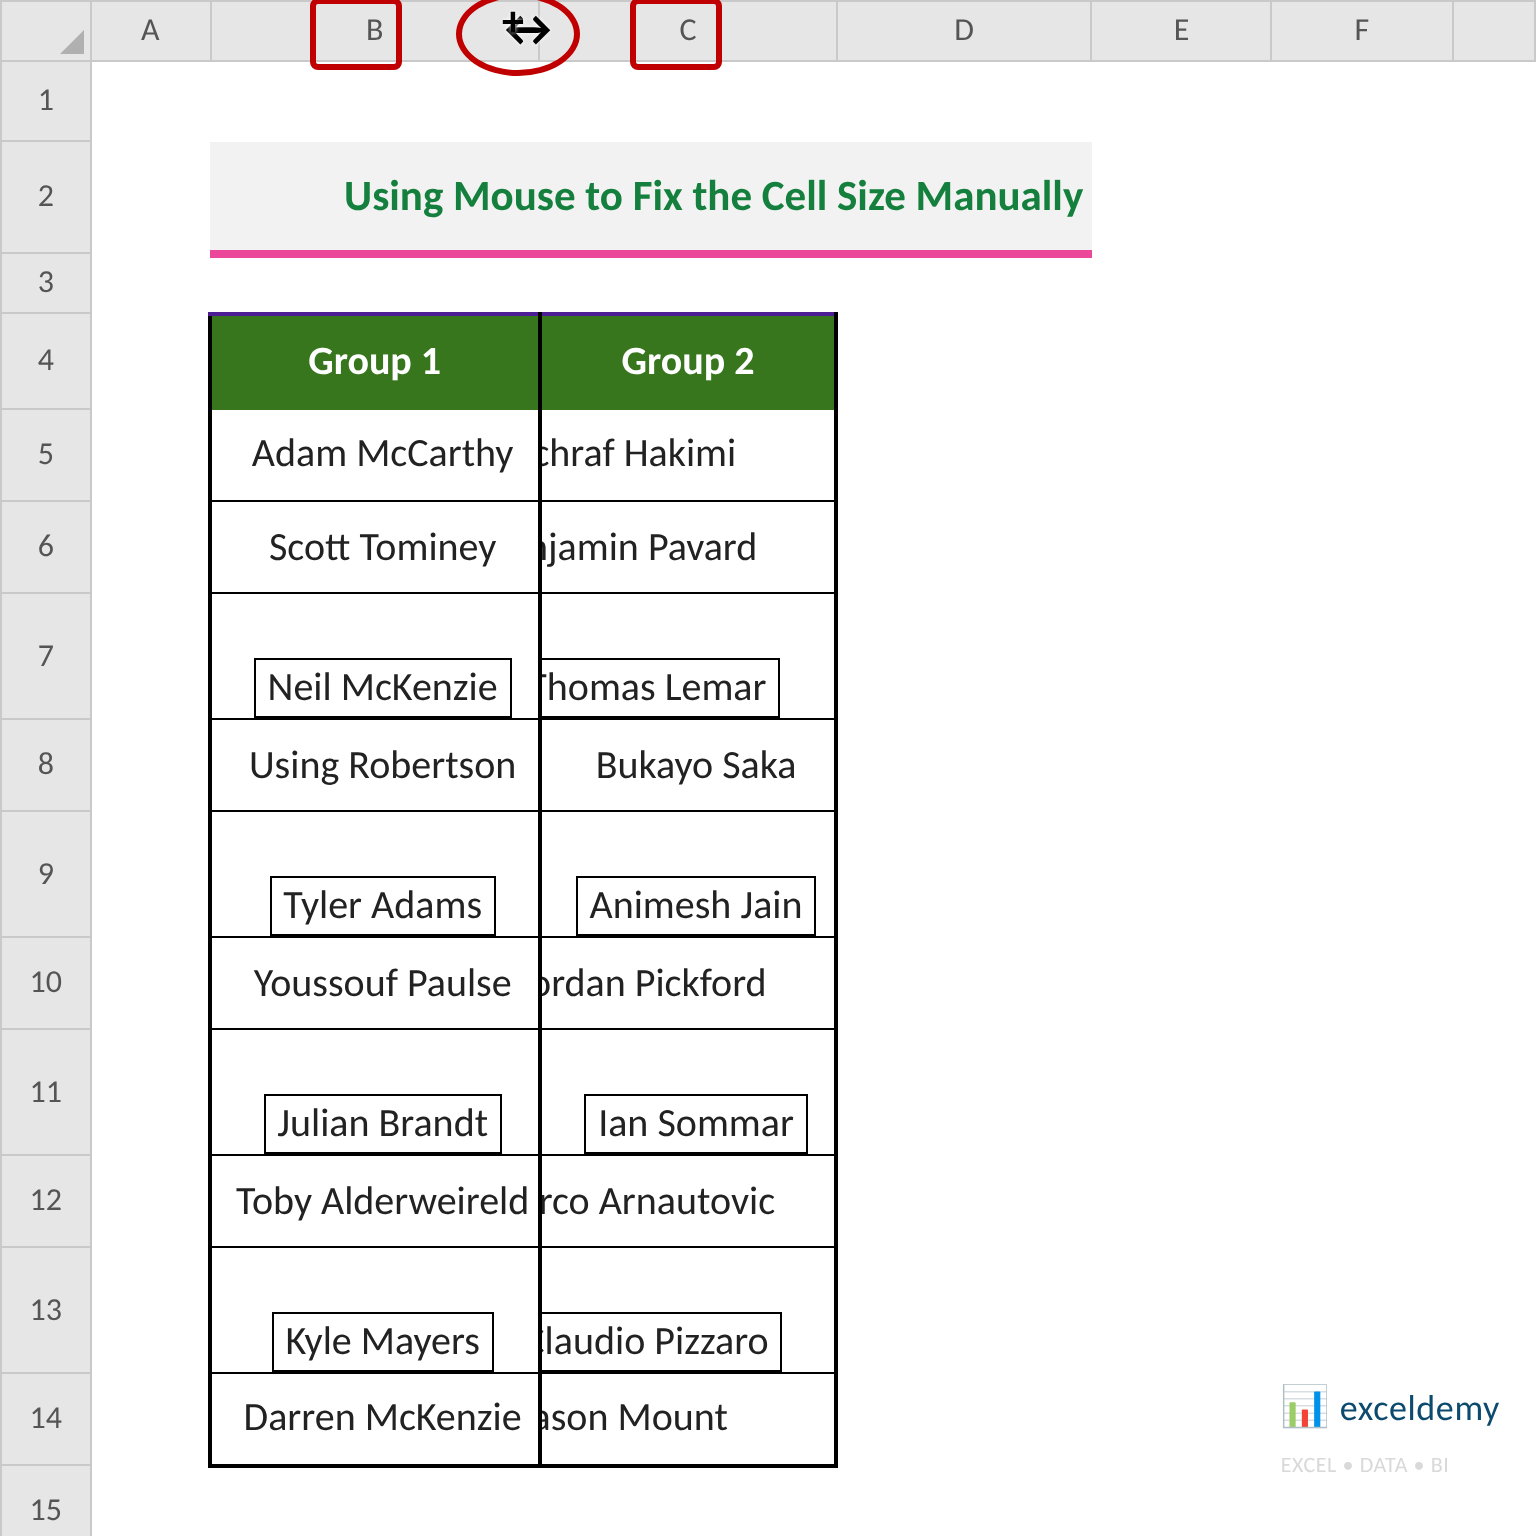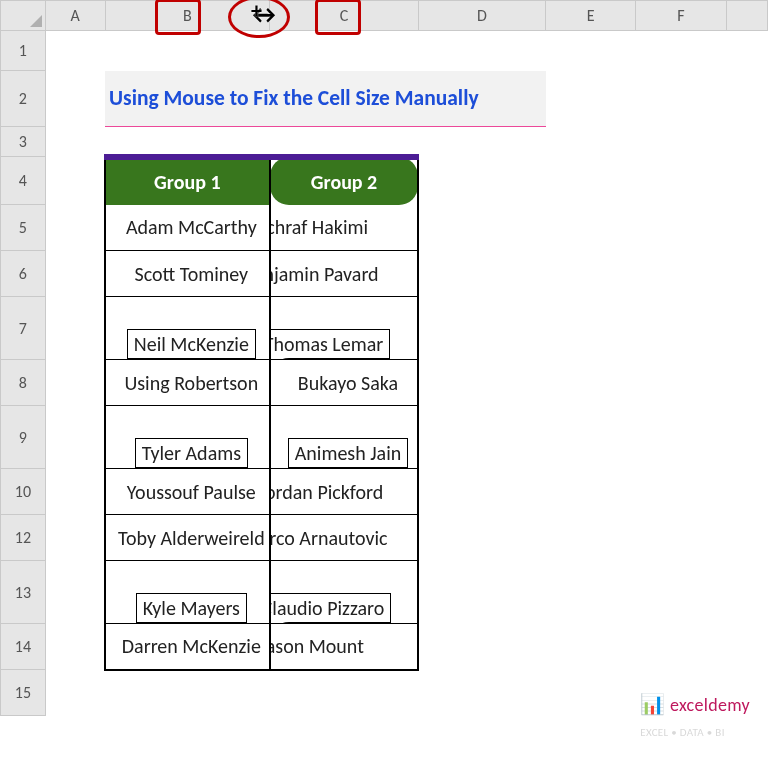--- a/index.html
+++ b/index.html
@@ -62,25 +62,25 @@
     overflow: visible;
   }
   .rowline td.cell {
     height: 46px;
   }
   .row1 td.cell { height: 40px; }
   .row3 td.cell { height: 30px; }
   
   .title-cell {
     background: #f2f2f2;
-    color: #1d4ed8;
+    color: #15803d;
     font-weight: bold;
     font-size: 21.5px;
-    text-align: left;
-    border-bottom: 1px solid #ec4899;
+    text-align: right;
+    border-bottom: 4px solid #ec4899;
   }
   
   .grp {
     background: #38761d;
     color: #fff;
     font-weight: bold;
     font-size: 20px;
     text-align: center;
   }
   
@@ -90,24 +90,24 @@
     text-align: center;
     position: relative;
     padding-left: 12px;
   }
   .data .txt{
     display:inline-block;
     white-space:nowrap;
   }
   
   .bt-left { border-left: 2px solid #000; }
-  .bt-right { border-right: 2px solid #000; border-radius: 19px; }
+  .bt-right { border-right: 2px solid #000; }
   .bt-bottom { border-bottom: 1px solid #000; }
   .bt-bottom-thick { border-bottom: 2px solid #000; }
-  .bt-top-thick { border-top: 6px solid #4c1d95; }
+  .bt-top-thick { border-top: 2px solid #4c1d95; }
   .bt-mid { border-right: 2px solid #000; }
   
   .redbox {
     position: absolute;
     border: 3px solid #c00000;
     border-radius: 4px;
     pointer-events: none;
   }
   .redcircle {
     position:absolute;
@@ -133,21 +133,21 @@
   
   .watermark {
     position: absolute;
     right: 18px;
     bottom: 30px;
     font-size: 18px;
     color: #d9d9d9;
     font-family: Calibri, Arial, sans-serif;
     letter-spacing: 0.3px;
   }
-  .watermark .xd { color:#be185d;}
+  .watermark .xd { color:#0c4a6e;}
   .watermark sub{font-size:11px;vertical-align:baseline;position:relative;top:3px;color:#d9d9d9;}
 </style>
 </head>
 <body>
 
 <table class="sheet">
   <colgroup>
     <col style="width:46px">
     <col style="width:62px">
     <col style="width:150px">
@@ -265,20 +265,30 @@
     <th class="rowhdr">10</th>
     <td class="cell"></td>
     <td class="cell data bt-left bt-mid bt-bottom"><span class="txt">Youssouf Paulse</span></td>
     <td class="cell data bt-right bt-bottom" style="overflow:hidden;text-align:left;padding-left:0"><span class="txt" style="margin-left:-12px">Jordan Pickford</span></td>
     <td class="cell"></td>
         <td class="cell"></td>
         <td class="cell"></td>
         <td class="cell"></td>
   </tr>
   <tr class="rowline">
+    <th class="rowhdr">11</th>
+    <td class="cell"></td>
+    <td class="cell data bt-left bt-mid bt-bottom"><span class="innerbox">Julian Brandt</span></td>
+    <td class="cell data bt-right bt-bottom"><span class="innerbox">Ian Sommar</span></td>
+    <td class="cell"></td>
+        <td class="cell"></td>
+        <td class="cell"></td>
+        <td class="cell"></td>
+  </tr>
+  <tr class="rowline">
     <th class="rowhdr">12</th>
     <td class="cell"></td>
     <td class="cell data bt-left bt-mid bt-bottom" style="overflow:hidden"><span class="txt">Toby Alderweireld</span></td>
     <td class="cell data bt-right bt-bottom" style="overflow:hidden;text-align:left;padding-left:0"><span class="txt" style="margin-left:-28px">Marco Arnautovic</span></td>
     <td class="cell"></td>
         <td class="cell"></td>
         <td class="cell"></td>
         <td class="cell"></td>
   </tr>
   <tr class="rowline">

